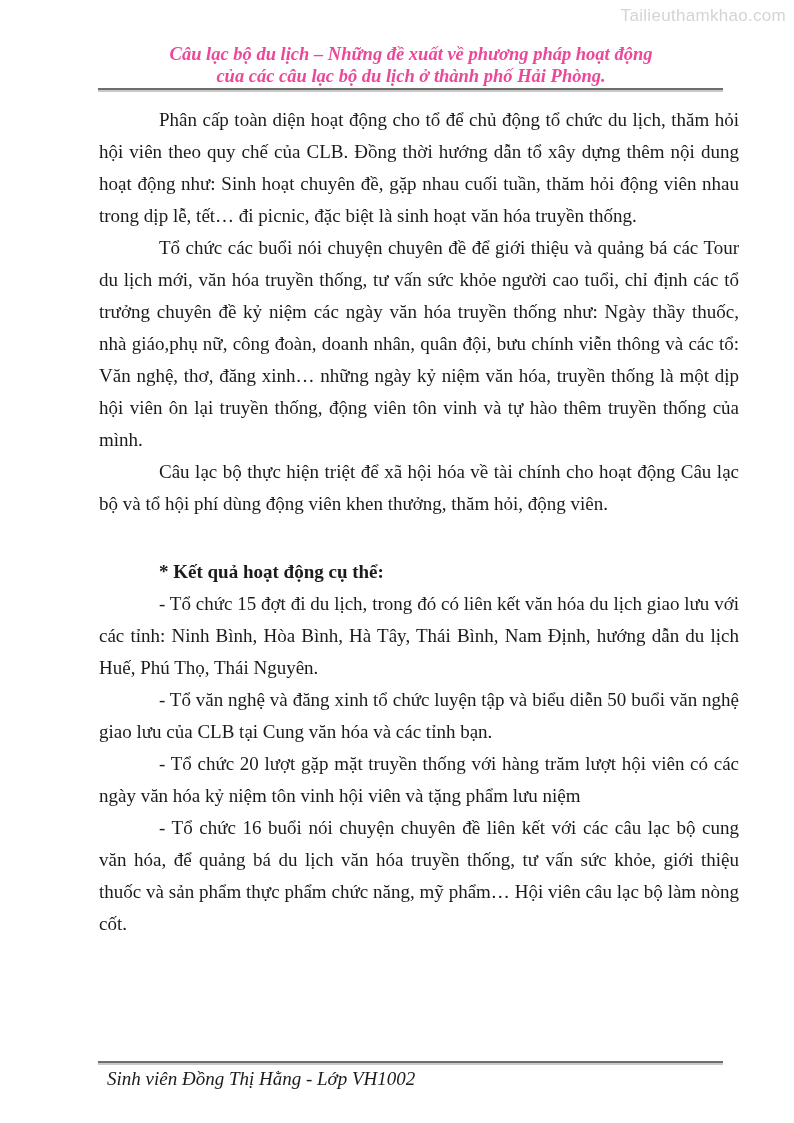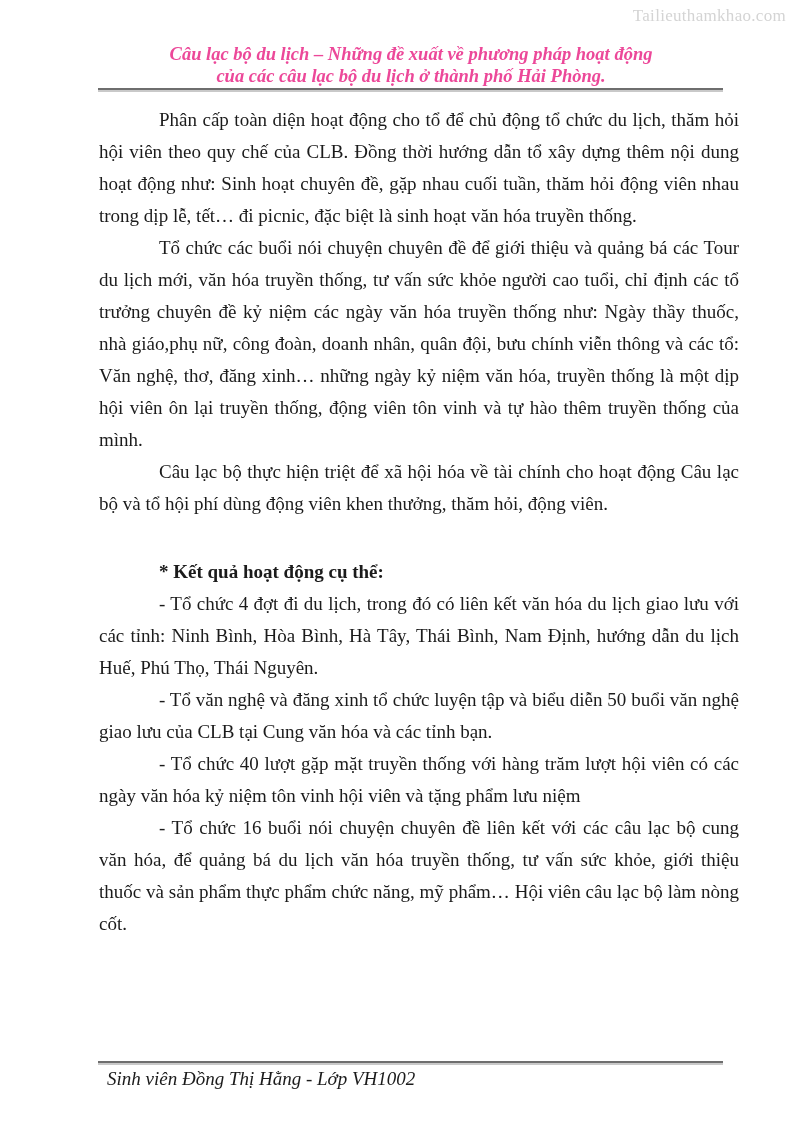--- a/index.html
+++ b/index.html
@@ -13,21 +13,21 @@
     height: 1123px;
     background: #ffffff;
     font-family: "Liberation Serif", serif;
     color: #1b1b1b;
     overflow: hidden;
   }
   .watermark {
     position: absolute;
     top: 6px;
     right: 8px;
-    font-family: Liberation Serif, serif;
+    font-family: Liberation Sans, sans-serif;
     font-size: 17px;
     letter-spacing: 0.3px;
     color: #d4d4d4;
     text-shadow: 1px 1px 0 #ffffff;
     text-align: right;
   }
   .doc-header {
     position: absolute;
     top: 44px;
     left: 99px;
@@ -88,23 +88,23 @@
     <div>của các câu lạc bộ du lịch ở thành phố Hải Phòng.</div>
   </div>
 
   <div class="rule header-rule"></div>
 
   <div class="content">
       <p class="para">Phân cấp toàn diện hoạt động cho tổ để chủ động tổ chức du lịch, thăm hỏi hội viên theo quy chế của CLB. Đồng thời hướng dẫn tổ xây dựng thêm nội dung hoạt động như: Sinh hoạt chuyên đề, gặp nhau cuối tuần, thăm hỏi động viên nhau trong dịp lễ, tết… đi picnic, đặc biệt là sinh hoạt văn hóa truyền thống.</p>
       <p class="para">Tổ chức các buổi nói chuyện chuyên đề để giới thiệu và quảng bá các Tour du lịch mới, văn hóa truyền thống, tư vấn sức khỏe người cao tuổi, chỉ định các tổ trưởng chuyên đề kỷ niệm các ngày văn hóa truyền thống như: Ngày thầy thuốc, nhà giáo,phụ nữ, công đoàn, doanh nhân, quân đội, bưu chính viễn thông và các tổ: Văn nghệ, thơ, đăng xinh… những ngày kỷ niệm văn hóa, truyền thống là một dịp hội viên ôn lại truyền thống, động viên tôn vinh và tự hào thêm truyền thống của mình.</p>
       <p class="para">Câu lạc bộ thực hiện triệt để xã hội hóa về tài chính cho hoạt động Câu lạc bộ và tổ hội phí dùng động viên khen thưởng, thăm hỏi, động viên.</p>
       <p class="para bold">* Kết quả hoạt động cụ thể:</p>
-      <p class="para">- Tổ chức 4 đợt đi du lịch, trong đó có liên kết văn hóa du lịch giao lưu với các tỉnh: Ninh Bình, Hòa Bình, Hà Tây, Thái Bình, Nam Định, hướng dẫn du lịch Huế, Phú Thọ, Thái Nguyên.</p>
+      <p class="para">- Tổ chức 15 đợt đi du lịch, trong đó có liên kết văn hóa du lịch giao lưu với các tỉnh: Ninh Bình, Hòa Bình, Hà Tây, Thái Bình, Nam Định, hướng dẫn du lịch Huế, Phú Thọ, Thái Nguyên.</p>
       <p class="para">- Tổ văn nghệ và đăng xinh tổ chức luyện tập và biểu diễn 50 buổi văn nghệ giao lưu của CLB tại Cung văn hóa và các tỉnh bạn.</p>
-      <p class="para">- Tổ chức 40 lượt gặp mặt truyền thống với hàng trăm lượt hội viên có các ngày văn hóa kỷ niệm tôn vinh hội viên và tặng phẩm lưu niệm</p>
+      <p class="para">- Tổ chức 20 lượt gặp mặt truyền thống với hàng trăm lượt hội viên có các ngày văn hóa kỷ niệm tôn vinh hội viên và tặng phẩm lưu niệm</p>
       <p class="para">- Tổ chức 16 buổi nói chuyện chuyên đề liên kết với các câu lạc bộ cung văn hóa, để quảng bá du lịch văn hóa truyền thống, tư vấn sức khỏe, giới thiệu thuốc và sản phẩm thực phẩm chức năng, mỹ phẩm… Hội viên câu lạc bộ làm nòng cốt.</p>
     </div>
 
   <div class="rule footer-rule"></div>
 
   <div class="footer-text">Sinh viên Đồng Thị Hằng - Lớp VH1002</div>
 
 </div>
 
 </body></html>

